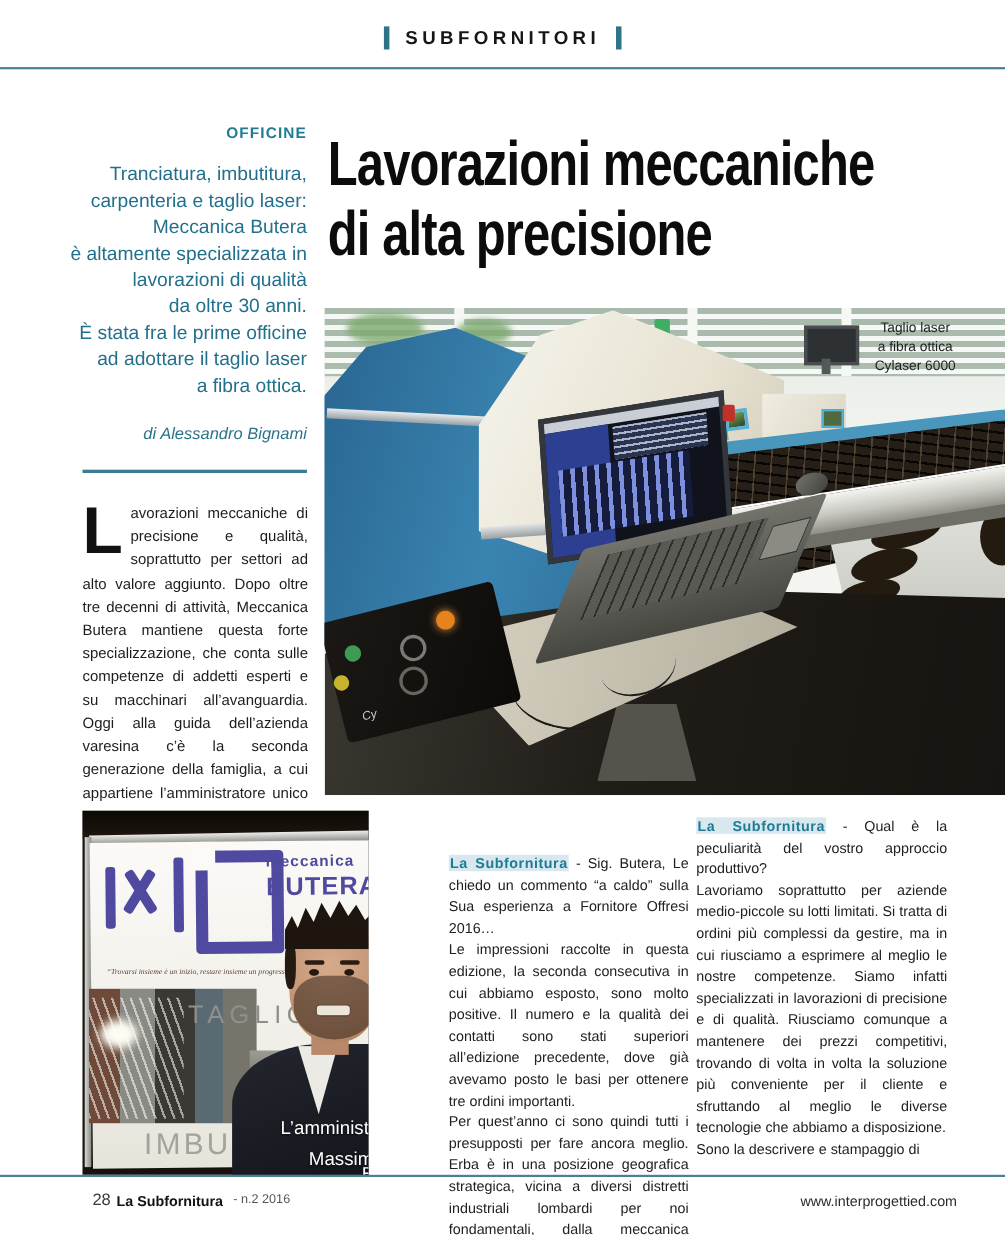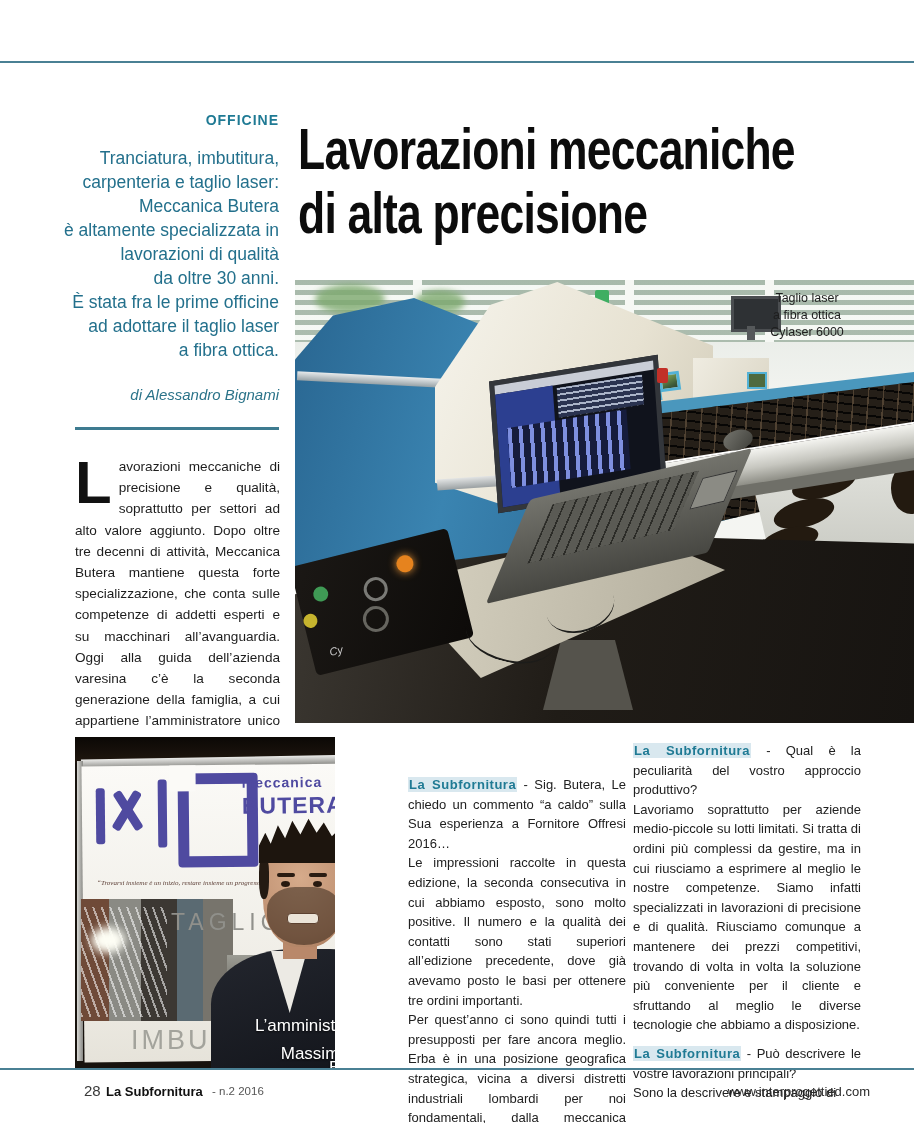--- a/index.html
+++ b/index.html
@@ -93,21 +93,21 @@
   .mp-lap-body{left:210px;top:200px;width:228px;height:92px;transform:rotate(-13deg) skewX(-36deg);
                background:linear-gradient(180deg,#73736c 0%,#474742 100%);border-radius:4px;}
   .mp-keys{position:absolute;top:10px;left:28px;width:150px;height:52px;
            background:repeating-linear-gradient(90deg,#2c2c28 0 2px,#5a5a54 2px 12px),
                       repeating-linear-gradient(180deg,#2c2c28 0 2px,#5a5a54 2px 10px);}
   .mp-touchpad{position:absolute;top:18px;left:186px;width:34px;height:26px;background:#8b8b84;border:1px solid #333;}
   .mp-mouse{left:428px;top:150px;width:30px;height:20px;border-radius:50%;transform:rotate(-16deg);
             background:linear-gradient(140deg,#75756e,#3f3f3a);}
   .mp-red{left:362px;top:88px;width:11px;height:15px;background:#c23028;border-radius:2px;}
   .mp-cable{width:90px;height:50px;border:0;border-bottom:2px solid #1c1c1a;border-radius:50%;}
-  .mp-caption{top:10px;left:448px;width:128px;text-align:center;color:#1e1e1e;
+  .mp-caption{top:10px;left:473px;width:128px;text-align:center;color:#1e1e1e;
               font-size:12.5px;line-height:17px;}
 
   
   .pphoto{top:737px;left:75px;width:260px;height:331px;overflow:hidden;background:#17120d;}
   .pp-topband{top:0;left:0;width:310px;height:26px;background:linear-gradient(180deg,#0b0805,#20170f);}
   .pp-toprail{top:20px;left:6px;width:282px;height:9px;transform:rotate(-1deg);
               background:linear-gradient(180deg,#ececea,#8d8d89);}
   .pp-banner{top:28px;left:8px;width:272px;height:296px;transform:rotate(-0.6deg);
              background:linear-gradient(180deg,#fbfaf7 0%,#efede6 70%,#e6e3da 100%);}
   .pp-pole-l{top:24px;left:2px;width:6px;height:300px;background:linear-gradient(90deg,#d8d8d4,#8a8a86);}
@@ -164,20 +164,23 @@
   .ft-page{top:1082px;left:84px;font-size:15px;color:#3a3a3a;}
   .ft-mag{top:1084px;left:106px;font-size:13px;color:#111;font-weight:bold;}
   .ft-issue{top:1085px;left:212px;font-size:11.5px;color:#555;}
   .ft-site{top:1084px;left:690px;width:180px;text-align:right;font-size:13px;color:#2a2a2a;}
 </style>
 </head>
 <body>
 
 <div class="page">
 
+  <div class="abs hd-wrap">
+    <span class="hd-bar"></span><span class="hd-label">SUBFORNITORI</span><span class="hd-bar"></span>
+  </div>
   <div class="abs hd-rule"></div>
 
   <div class="abs kicker">OFFICINE</div>
   <div class="abs standfirst pre">Tranciatura, imbutitura,
 carpenteria e taglio laser:
 Meccanica Butera
 è altamente specializzata in
 lavorazioni di qualità
 da oltre 30 anni.
 È stata fra le prime officine
@@ -301,21 +304,20 @@
 
   <div class="abs col col1">
     <p><span class="q-label">La Subfornitura</span><span class="q-text"> - Sig. Butera, Le chiedo un commento “a caldo” sulla Sua esperienza a Fornitore Offresi 2016…</span></p>
     <p>Le impressioni raccolte in questa edizione, la seconda consecutiva in cui abbiamo esposto, sono molto positive. Il numero e la qualità dei contatti sono stati superiori all’edizione precedente, dove già avevamo posto le basi per ottenere tre ordini importanti.</p>
     <p>Per quest’anno ci sono quindi tutti i presupposti per fare ancora meglio. Erba è in una posizione geografica strategica, vicina a diversi distretti industriali lombardi per noi fondamentali, dalla meccanica all’arredamento.</p>
   </div>
 
   <div class="abs col col2">
     <p><span class="q-label">La Subfornitura</span><span class="q-text"> - Qual è la peculiarità del vostro approccio produttivo?</span></p>
     <p>Lavoriamo soprattutto per aziende medio-piccole su lotti limitati. Si tratta di ordini più complessi da gestire, ma in cui riusciamo a esprimere al meglio le nostre competenze. Siamo infatti specializzati in lavorazioni di precisione e di qualità. Riusciamo comunque a mantenere dei prezzi competitivi, trovando di volta in volta la soluzione più conveniente per il cliente e sfruttando al meglio le diverse tecnologie che abbiamo a disposizione.</p>
-    <p class="sp"><span class="q-label">La Subfornitura</span><span class="q-text"> - Può descrivere le vostre lavorazioni principali?</span></p>
     <p>Sono la descrivere e stampaggio di</p>
   </div>
 
   <div class="abs ft-rule"></div>
   <div class="abs ft-page">28</div>
   <div class="abs ft-mag">La Subfornitura</div>
   <div class="abs ft-issue">- n.2 2016</div>
   <div class="abs ft-site">www.interprogettied.com</div>
 
 </div>

